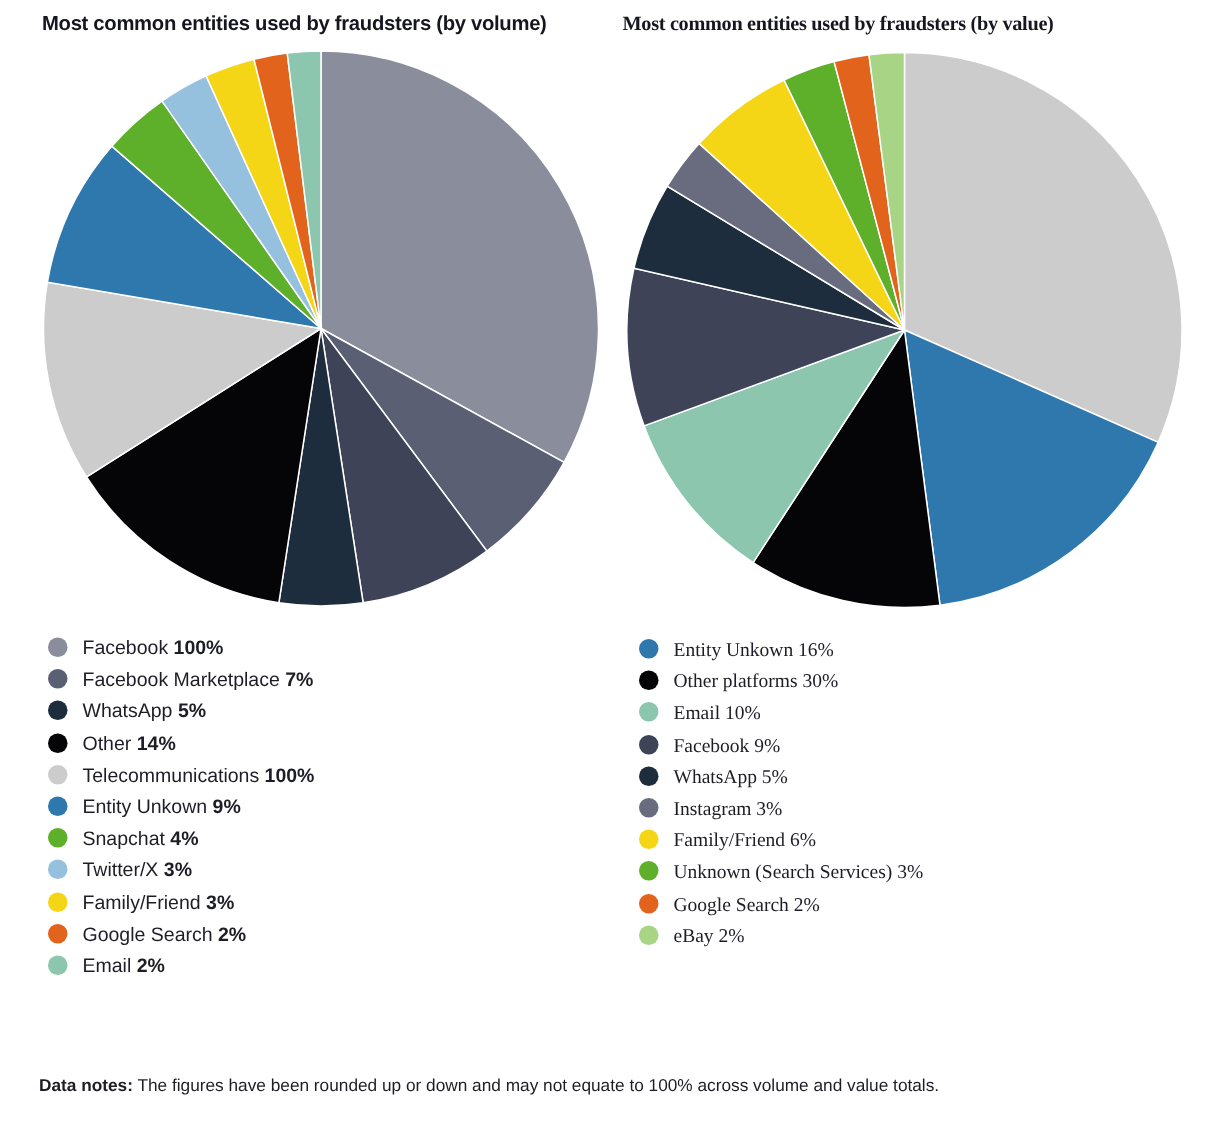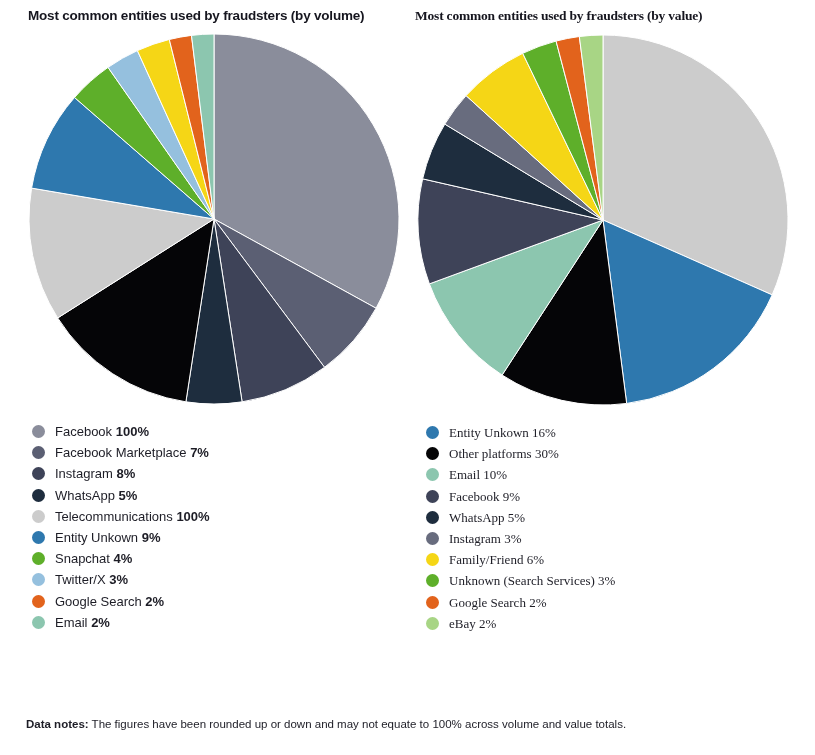--- a/index.html
+++ b/index.html
@@ -120,42 +120,46 @@
       <div class="legend" id="legend-0">
           <div class="legend-item">
             <span class="swatch" style="background: rgb(138, 141, 155);"></span>
             <span class="legend-label">Facebook <span class="pct-bold">100%</span></span>
           </div>
           <div class="legend-item">
             <span class="swatch" style="background: rgb(91, 95, 115);"></span>
             <span class="legend-label">Facebook Marketplace <span class="pct-bold">7%</span></span>
           </div>
           <div class="legend-item">
-            <span class="swatch" style="background: rgb(62, 67, 88);"></span>
-            <span class="legend-label">Instagram <span class="pct-bold">8%</span></span>
-          </div>
-          <div class="legend-item">
             <span class="swatch" style="background: rgb(30, 45, 62);"></span>
             <span class="legend-label">WhatsApp <span class="pct-bold">5%</span></span>
           </div>
           <div class="legend-item">
+            <span class="swatch" style="background: rgb(5, 5, 7);"></span>
+            <span class="legend-label">Other <span class="pct-bold">14%</span></span>
+          </div>
+          <div class="legend-item">
             <span class="swatch" style="background: rgb(204, 204, 204);"></span>
             <span class="legend-label">Telecommunications <span class="pct-bold">100%</span></span>
           </div>
           <div class="legend-item">
             <span class="swatch" style="background: rgb(46, 120, 174);"></span>
             <span class="legend-label">Entity Unkown <span class="pct-bold">9%</span></span>
           </div>
           <div class="legend-item">
             <span class="swatch" style="background: rgb(94, 175, 42);"></span>
             <span class="legend-label">Snapchat <span class="pct-bold">4%</span></span>
           </div>
           <div class="legend-item">
             <span class="swatch" style="background: rgb(149, 192, 222);"></span>
             <span class="legend-label">Twitter/X <span class="pct-bold">3%</span></span>
+          </div>
+          <div class="legend-item">
+            <span class="swatch" style="background: rgb(245, 214, 22);"></span>
+            <span class="legend-label">Family/Friend <span class="pct-bold">3%</span></span>
           </div>
           <div class="legend-item">
             <span class="swatch" style="background: rgb(226, 99, 28);"></span>
             <span class="legend-label">Google Search <span class="pct-bold">2%</span></span>
           </div>
           <div class="legend-item">
             <span class="swatch" style="background: rgb(140, 198, 175);"></span>
             <span class="legend-label">Email <span class="pct-bold">2%</span></span>
           </div>
         </div>

